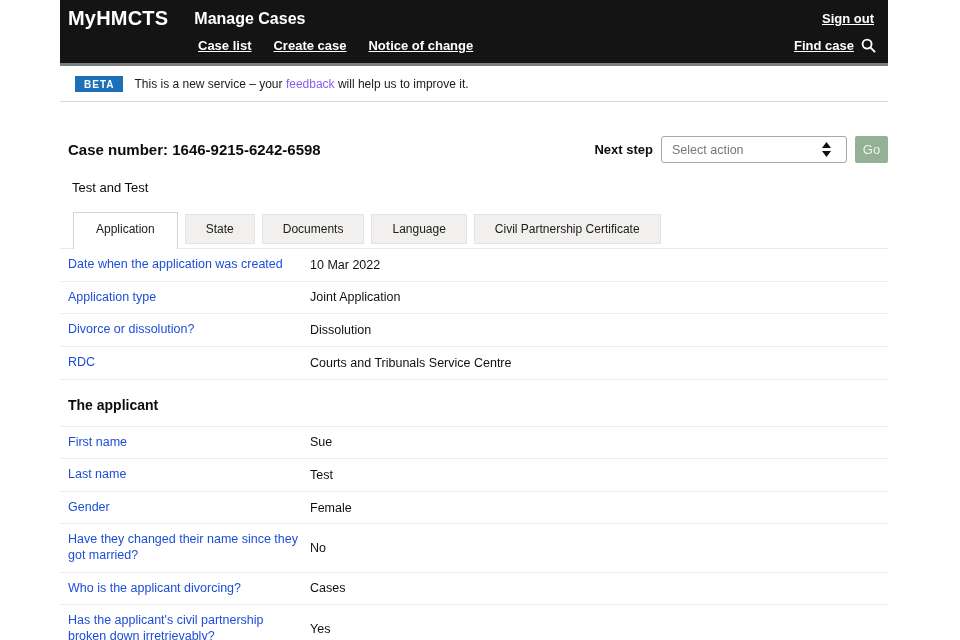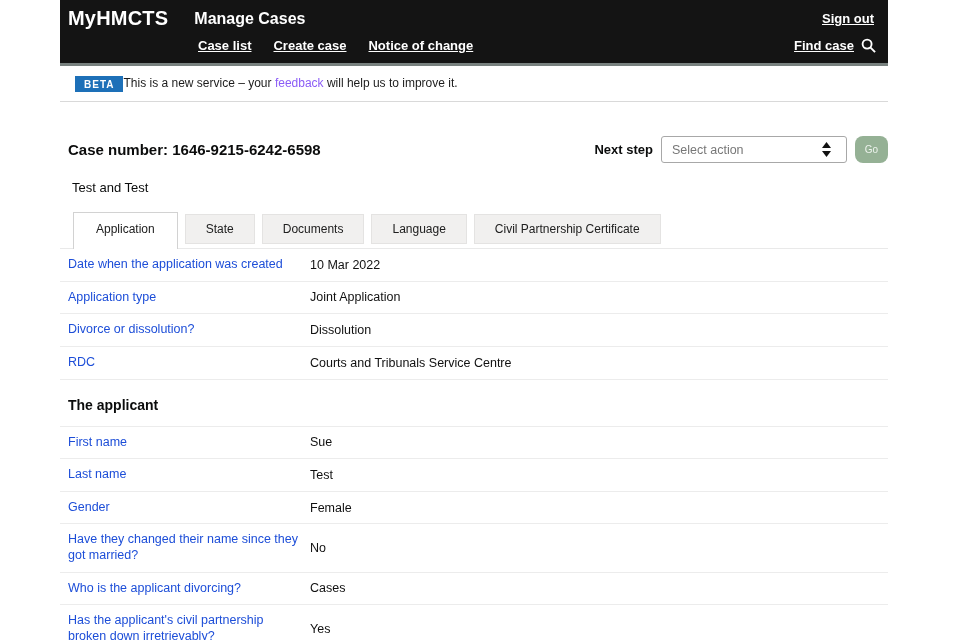--- a/index.html
+++ b/index.html
@@ -12,36 +12,36 @@
   .hdr a, .hdr .lnk { color: #fff; text-decoration: underline; font-weight: bold; font-size: 13px; cursor: pointer; }
   .hdr-top { display: flex; align-items: center; padding: 7px 14px 2px 8px; }
   .logo { color: #fff; font-weight: bold; font-size: 20px; letter-spacing: 0.2px; }
   .app-title { color: #fff; font-weight: bold; font-size: 16px; margin-left: 26px; }
   .signout { margin-left: auto; }
   .hdr-nav { display: flex; align-items: center; gap: 22px; padding: 6px 12px 10px 138px; }
   .findcase { margin-left: auto; display: flex; align-items: center; gap: 7px; }
   .search-icon svg { display: block; }
 
   
-  .beta { display: flex; padding: 10px 8px 9px 15px; border-bottom: 1px solid #d9d9d9; }
+  .beta { display: flex; align-items: center; gap: 11px; padding: 10px 8px 9px 15px; border-bottom: 1px solid #d9d9d9; }
   .beta-badge { background: #1d70b8; color: #fff; font-size: 10px; font-weight: bold; letter-spacing: 1px; padding: 3px 9px 2px; }
   .beta-text { font-size: 12px; color: #1c1c1c; }
   .beta-text a { color: #8b5cf6; }
 
   
   .case-row { display: flex; align-items: center; margin-top: 34px; padding: 0 0 0 8px; }
   .case-number { font-size: 15px; font-weight: bold; }
   .next-step { margin-left: auto; display: flex; align-items: center; gap: 8px; }
   .next-step-label { font-size: 13px; font-weight: bold; }
   .select-box { width: 186px; height: 27px; border: 1px solid #a8a8a8; border-radius: 3px; background: #fff;
                 display: flex; align-items: center; padding: 0 15px 0 10px; cursor: pointer; }
   .select-value { color: #777; font-size: 12.5px; flex: 1; }
   .spinner-icon svg { display: block; }
-  .go-btn { width: 33px; height: 27px; background: #95b195; border: none; border-radius: 8px;
-            color: #edf3ed; font-size: 10px; font-family: inherit; cursor: pointer; }
+  .go-btn { width: 33px; height: 27px; background: #95b195; border: none; border-radius: 2px;
+            color: #edf3ed; font-size: 13px; font-family: inherit; cursor: pointer; }
 
   .parties { font-size: 13px; font-weight: normal; margin: 17px 0 0 12px; }
 
   
   .tabs { display: flex; align-items: flex-end; margin-top: 17px; position: relative; padding-left: 13px; height: 37px; }
   .tabs::after { content: ""; position: absolute; left: 0; right: 0; bottom: 0; height: 1px; background: #e9e9e9; }
   .tab { background: #f1f0ef; border: 1px solid #e4e3e2; font-size: 12px; color: #202020;
          padding: 7px 20px; margin-right: 7px; margin-bottom: 5px; cursor: pointer; white-space: nowrap; }
   .tab.active { background: #fff; border: 1px solid #d2d2d2; border-bottom: none; z-index: 1;
                 padding: 9px 22px 13px; margin-bottom: 0; }

